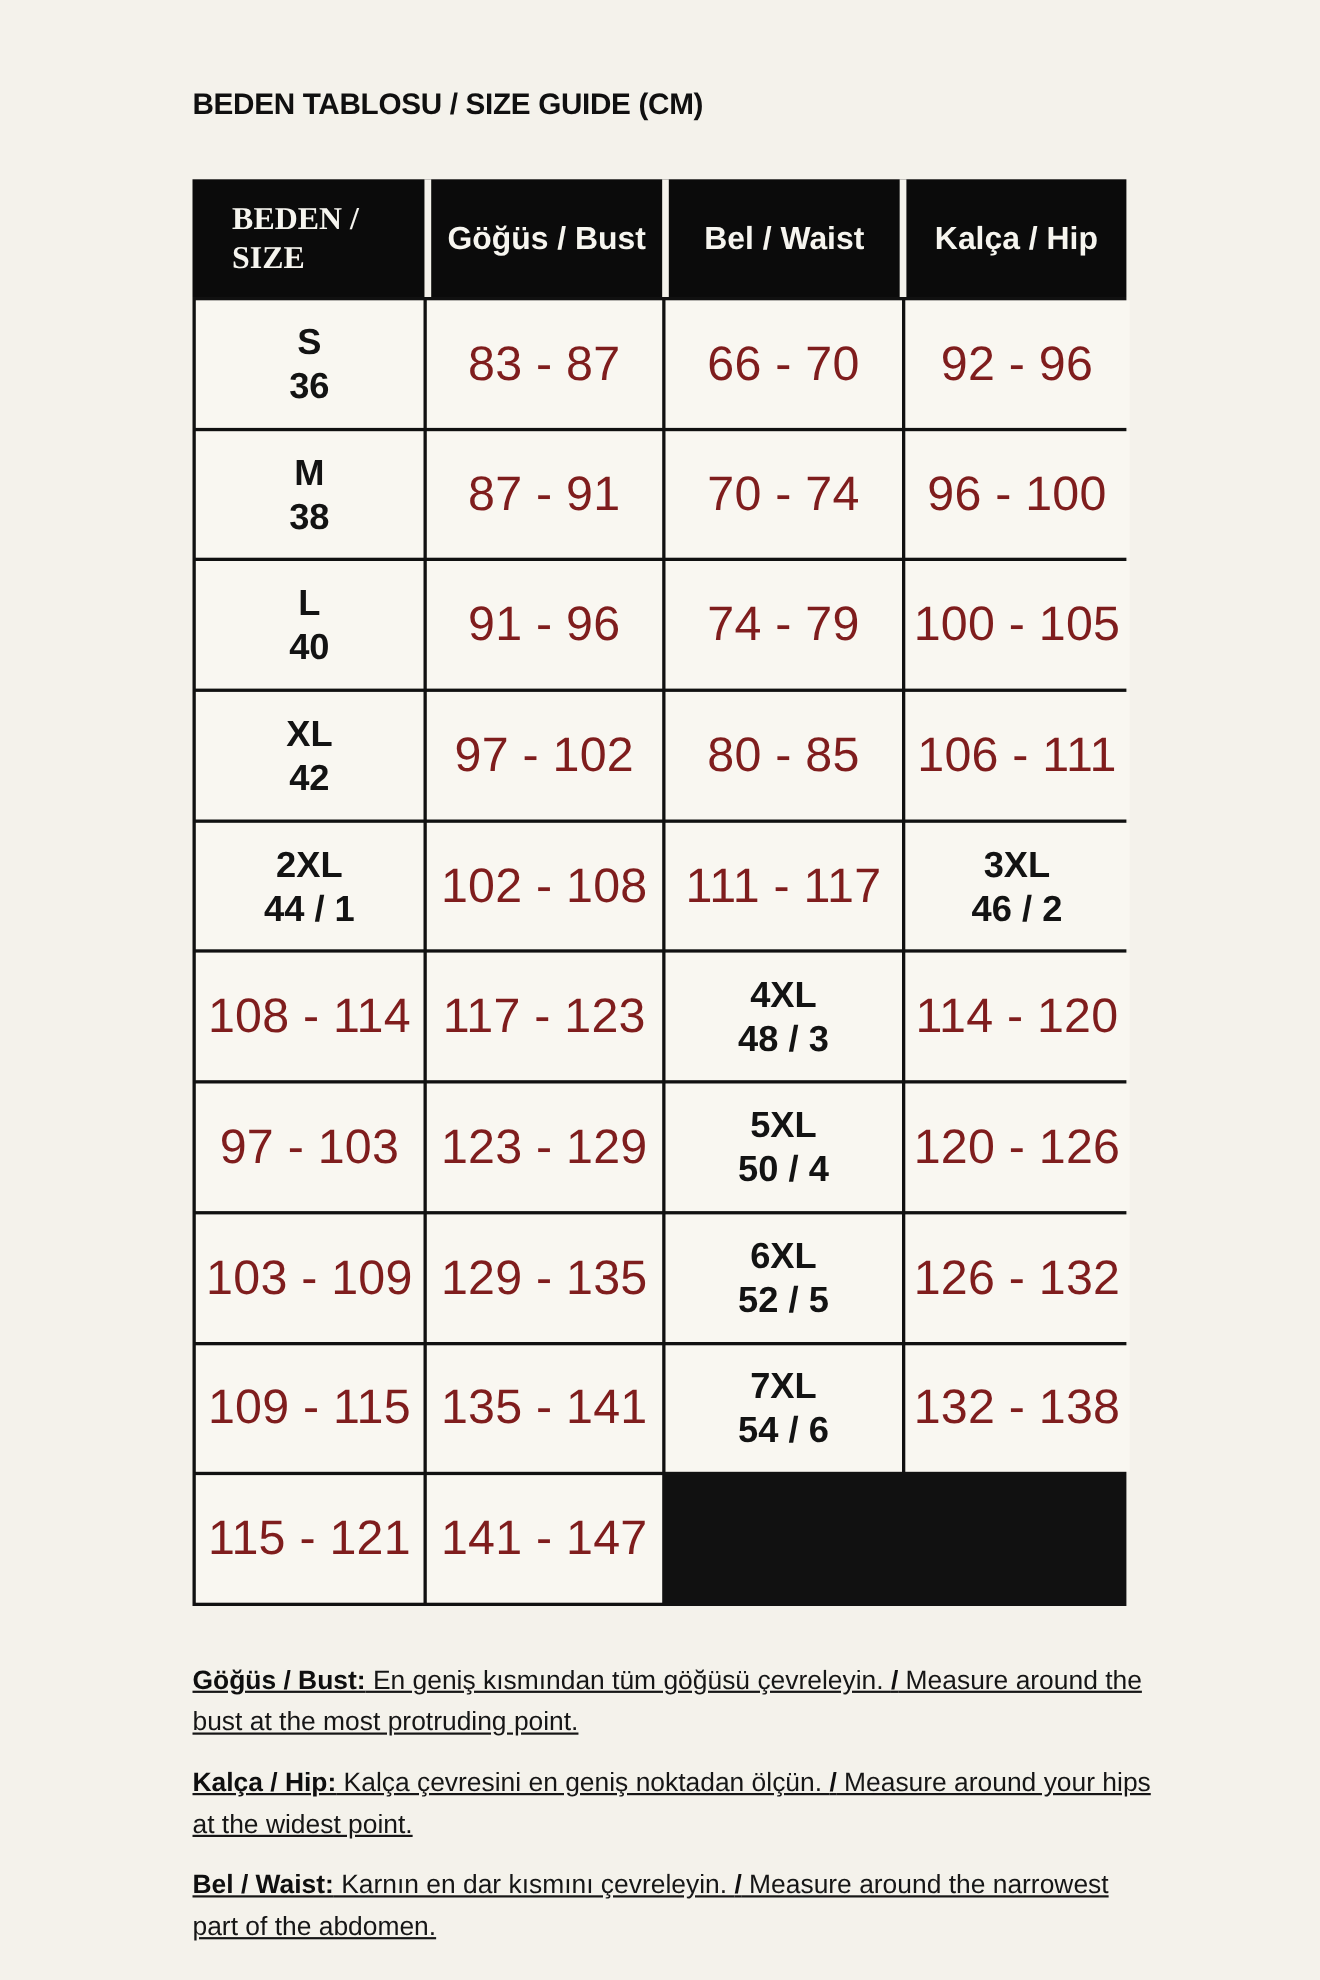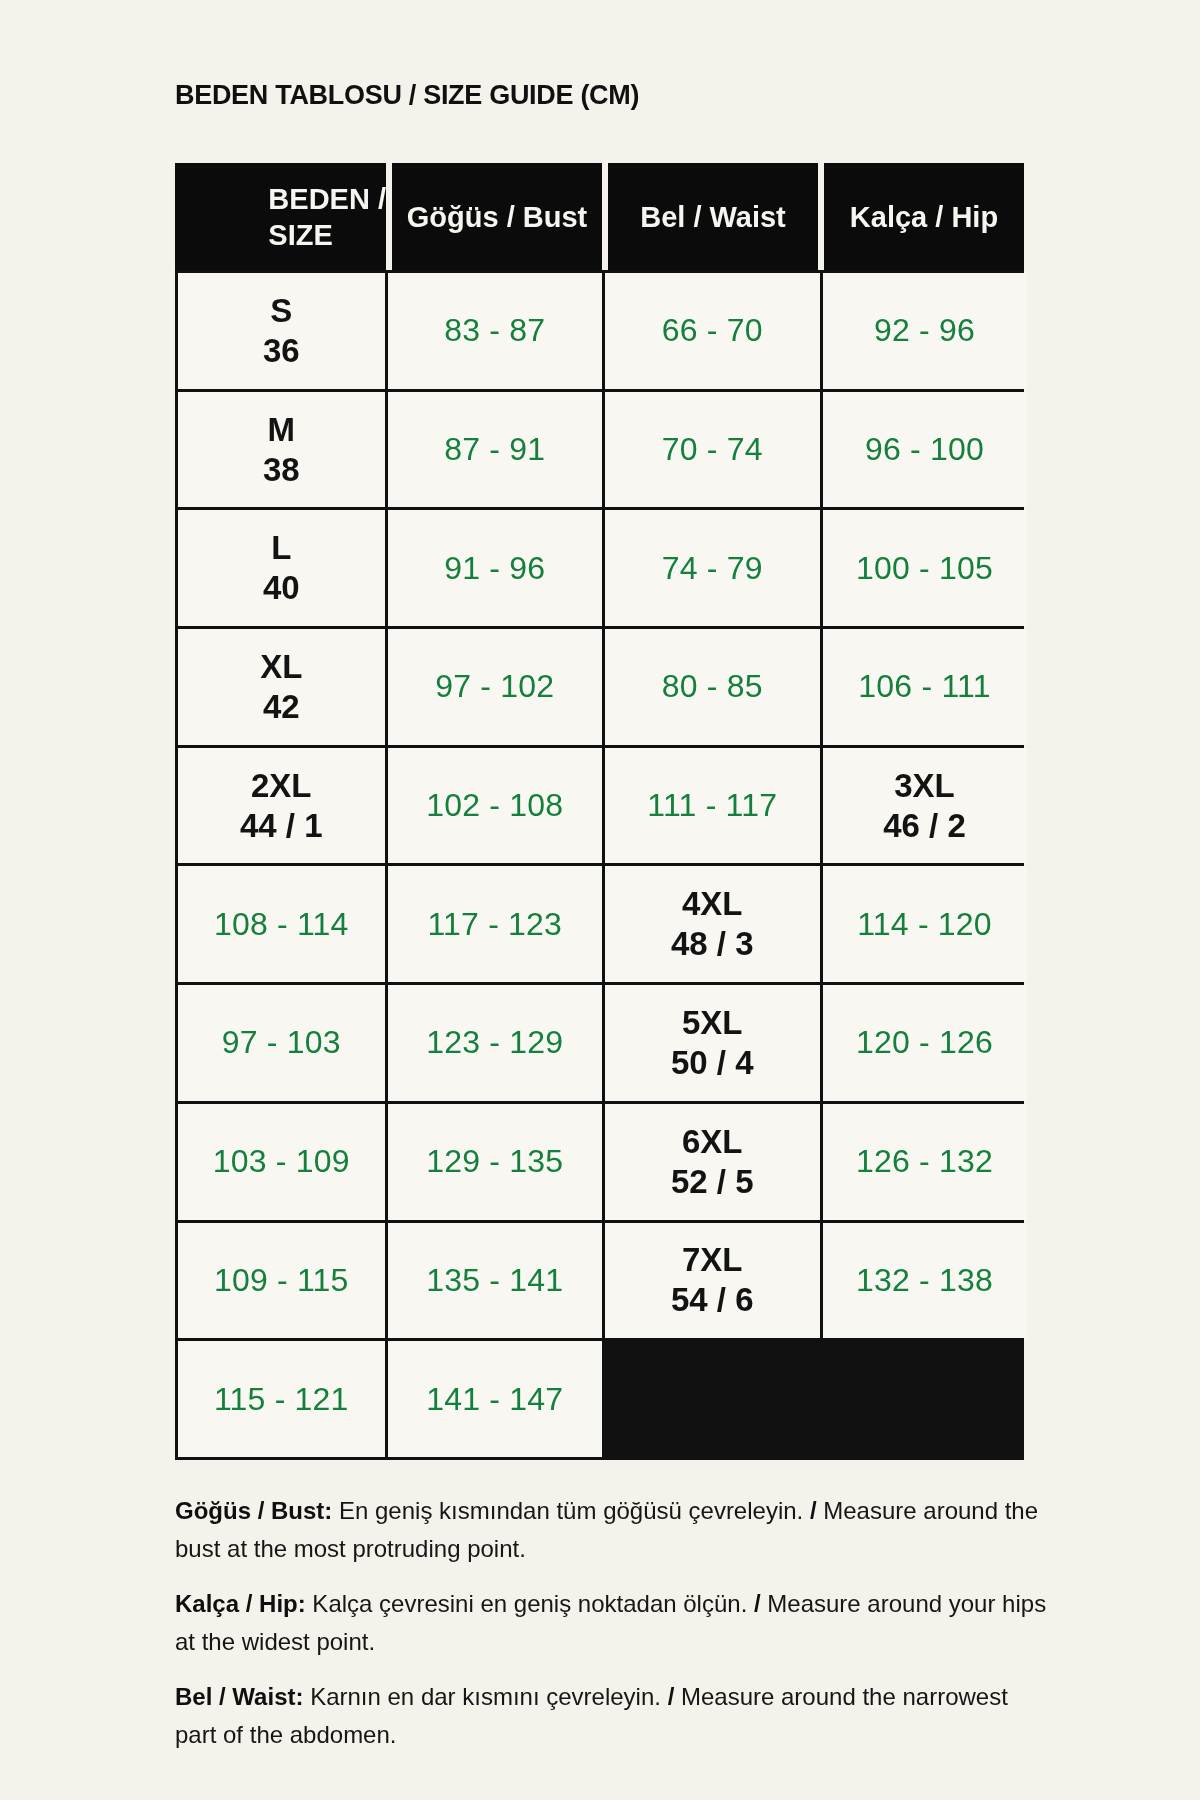--- a/index.html
+++ b/index.html
@@ -23,47 +23,48 @@
     height:107px;
   }
   .th{
     background:#0B0B0B;color:#F6F5EF;
     font-weight:700;font-size:29px;line-height:36px;
     display:flex;align-items:center;justify-content:center;
     text-align:center;
     box-sizing:border-box;
   }
   .th.first{
-    justify-content:flex-end;text-align:left;
+    justify-content:flex-start;text-align:left;
     padding-left:36px;
+    font-family:Liberation Serif, serif;
   }
   .th:not(.first){border-left:6px solid #F4F2EB;}
   .tbody{
     display:grid;
     grid-template-columns:206.5px 214.5px 214.5px 204px;
     grid-auto-rows:115.7px;
     gap:3px;
     padding:3px;
     background:#111111;
     box-sizing:border-box;
     width:849px;
   }
   .td{
     background:#F9F7F1;
     display:flex;flex-direction:column;
     align-items:center;justify-content:center;
     text-align:center;
     box-sizing:border-box;
   }
   .td.size{font-weight:700;font-size:33px;line-height:40px;color:#131313;}
-  .td.num{font-weight:400;font-size:32px;color:#15803d;letter-spacing:0.2px;}
+  .td.num{font-weight:400;font-size:44px;color:#7f1d1d;letter-spacing:0.2px;}
   .notes{position:absolute;left:175px;top:1492px;width:880px;}
   .note{
-    margin:0 0 17px 0;
-    font-size:24px;line-height:38px;color:#161616;
+    margin:17px 0 17px 0;
+    font-size:24px;line-height:38px;color:#161616;text-decoration:underline;
   }
   .note b{font-weight:700;color:#0F0F0F;}
 </style>
 </head>
 <body>
 
 <div class="canvas">
 
   <div class="title">BEDEN TABLOSU / SIZE GUIDE (CM)</div>
 

